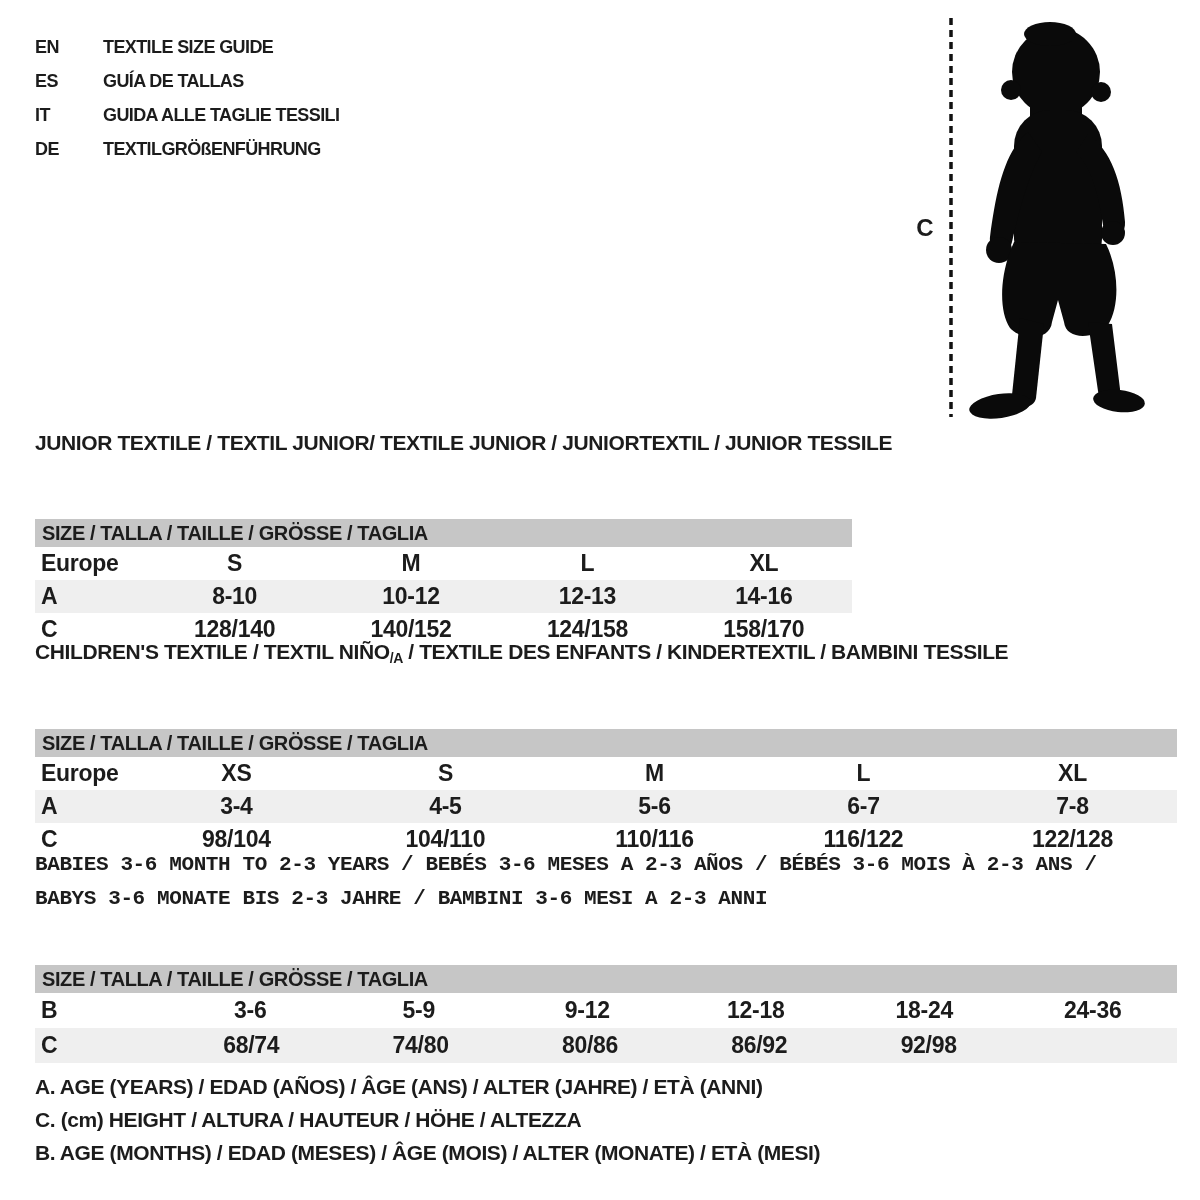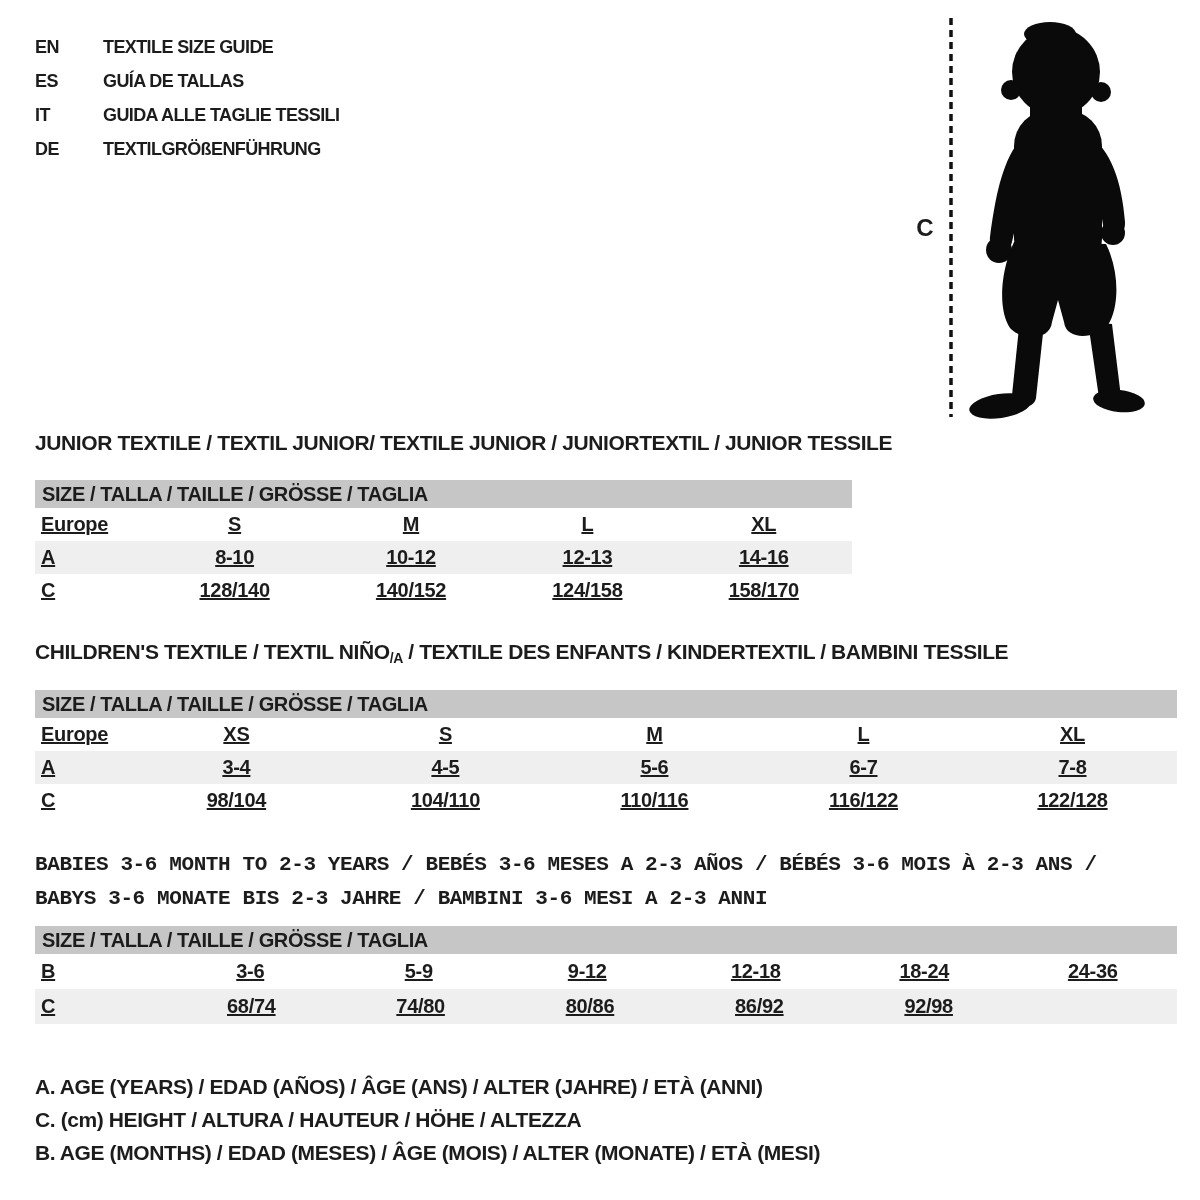--- a/index.html
+++ b/index.html
@@ -22,22 +22,23 @@
   
   .sec-title { font-size:21px; letter-spacing:-0.4px; white-space:nowrap; }
   .sub { font-size:14px; vertical-align:-4px; }
 
   
   .size-table { position:absolute; }
   .thead {
     background:var(--table-header-bg,#c6c6c6);
     height:28px; line-height:29px; font-size:20px; letter-spacing:-0.4px;
     padding-left:7px;
+    margin-top:39px;
   }
-  .trow { display:flex; height:33px; line-height:33px; font-size:20px; letter-spacing:-0.3px;text-decoration:underline; }
+  .trow { display:flex; height:33px; line-height:33px; font-size:23px; letter-spacing:-0.3px; }
   .trow.tall { height:35px; line-height:35px; }
   .trow.alt { background:var(--row-alt-bg,#efefef); }
   .cell { text-align:center; }
   .cell.label { text-align:left; padding-left:6px; }
 
   .t-junior   .cell.label { width:13%; }
   .t-junior   .cell.data  { width:21.75%; }
   .t-children .cell.label { width:8%; }
   .t-children .cell.data  { width:18.4%; }
   .t-babies   .cell.label { width:11%; }

